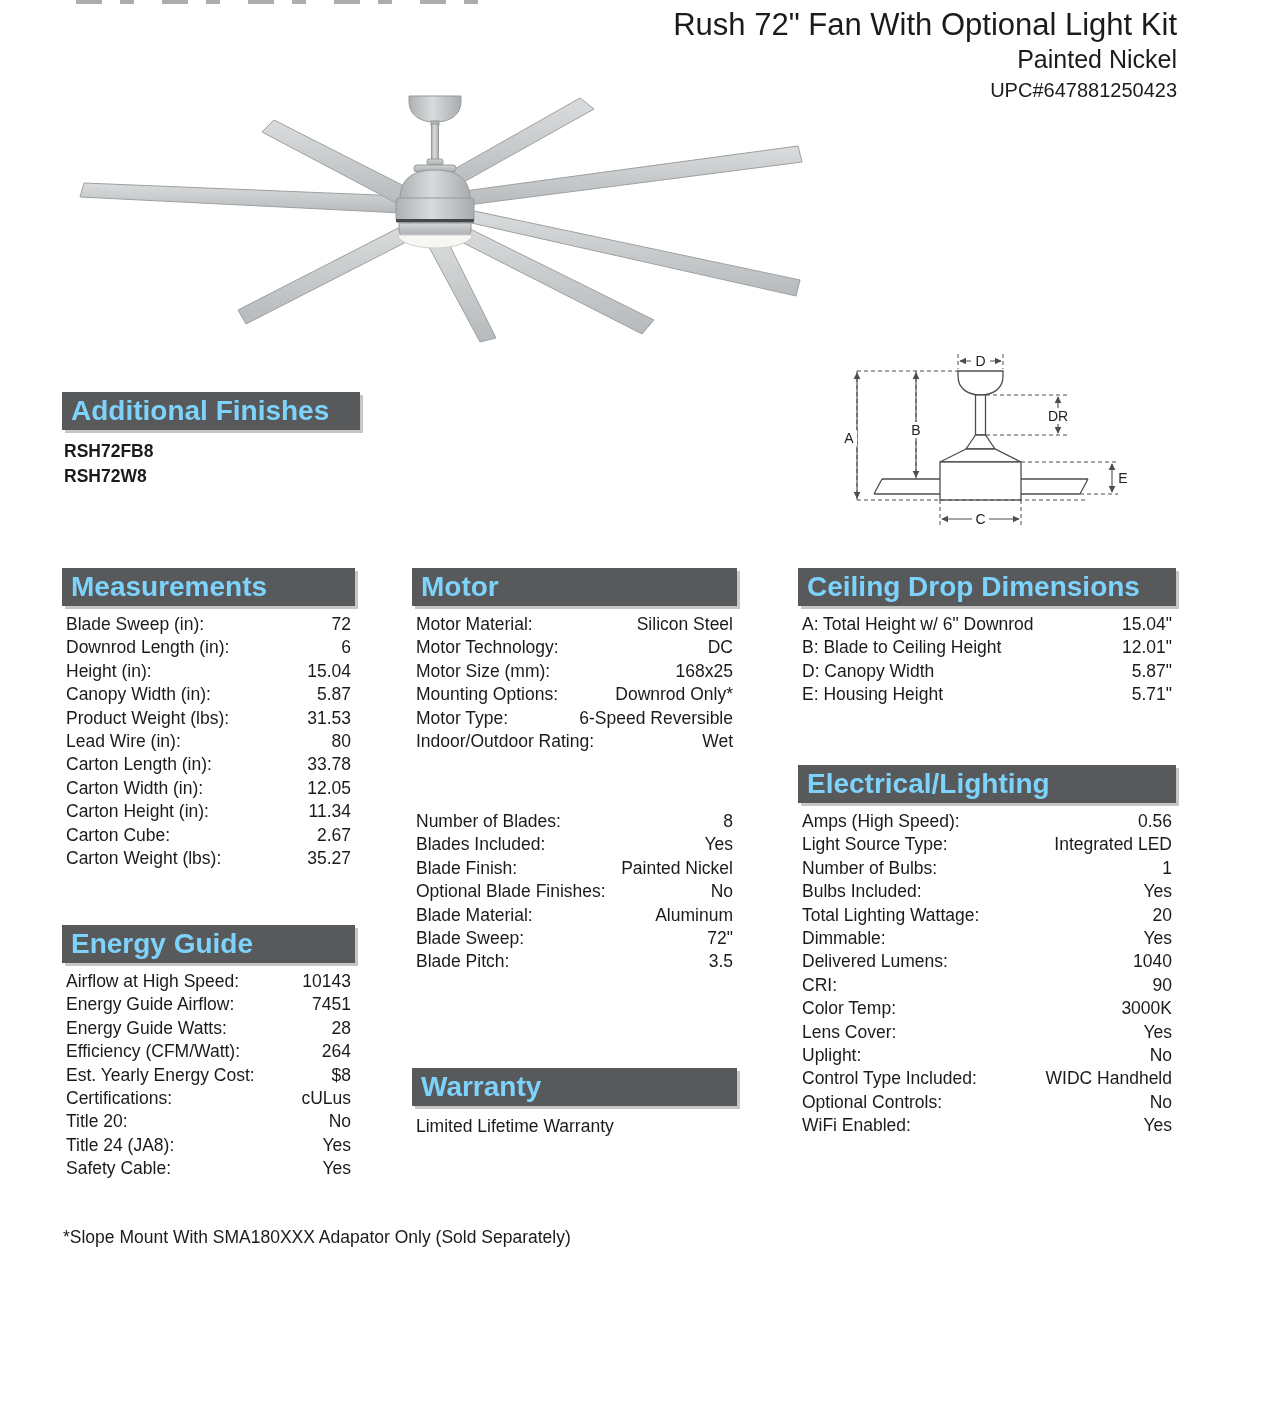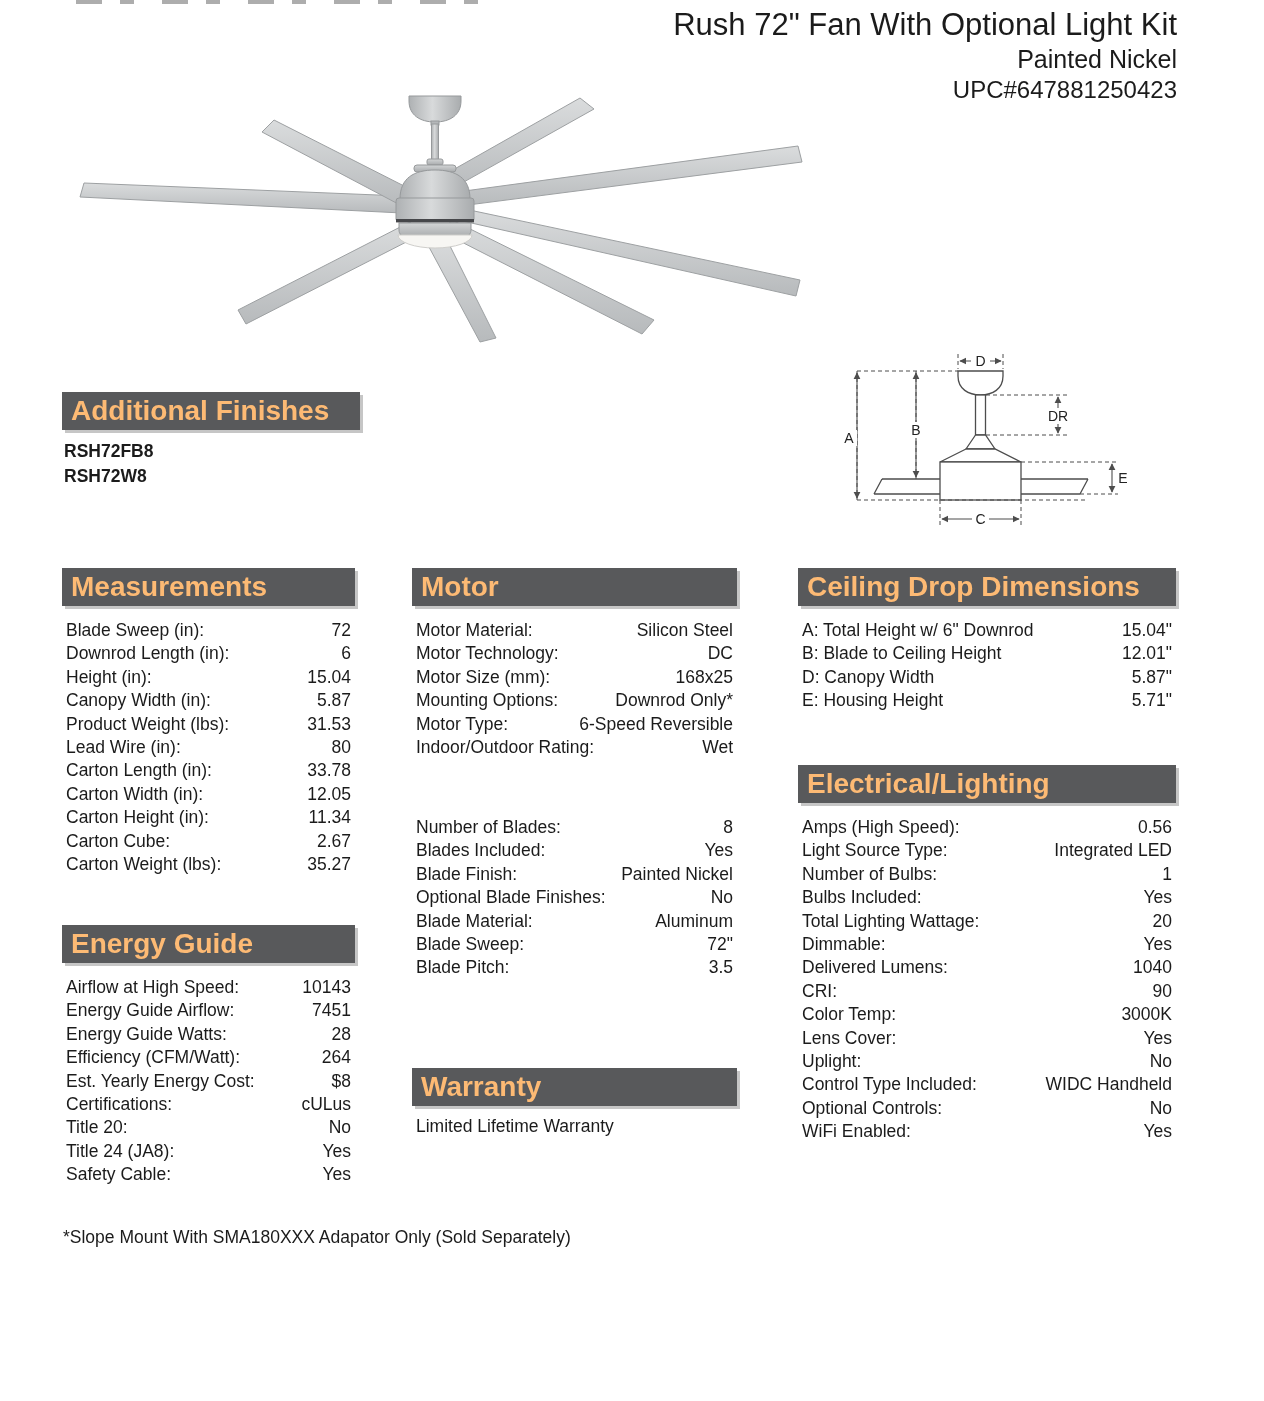--- a/index.html
+++ b/index.html
@@ -7,29 +7,29 @@
     width:1264px; height:1401px; position:relative; overflow:hidden;
     font-family:"Liberation Sans","DejaVu Sans",sans-serif; color:#1b1b1b;
   }
   .cutoff {
     position:absolute; left:76px; top:0; width:425px; height:4px; opacity:.55;
     background:repeating-linear-gradient(90deg,#6a6a6a 0 26px,transparent 26px 44px,#6a6a6a 44px 58px,transparent 58px 86px);
   }
   .titleblock { position:absolute; top:6px; right:87px; text-align:right; }
   .title  { font-size:31px; line-height:38px; letter-spacing:0; }
   .finish { font-size:25px; line-height:31px; }
-  .upc    { font-size:24px; line-height:30px; }
+  .upc    { font-size:20px; line-height:30px; }
 
   .bar {
-    background:var(--bar,#58595b); color:#fdba74; font-weight:bold;
+    background:var(--bar,#58595b); color:#7dd3fc; font-weight:bold;
     font-size:28px; height:38px; line-height:38px; padding-left:9px;
     box-shadow:3px 3px 0 #c6c6c6;
   }
   .spec { position:absolute; }
-  .rows { margin-top:13px; }
+  .rows { margin-top:7px; }
   .row  { display:flex; justify-content:space-between; font-size:17.5px; line-height:23.4px; padding:0 4px 0 4px; }
   .lbl  { text-align:left; }
   .val  { text-align:right; }
 
   .codes { margin-top:9px; font-weight:bold; font-size:17.5px; line-height:24.5px; padding-left:2px; }
 
   .note { font-size:17.5px; line-height:23px; margin-top:9px; padding-left:4px; }
   .footnote { position:absolute; left:63px; top:1227px; font-size:17.5px; }
 
   .fanimg  { position:absolute; left:62px; top:86px; }

